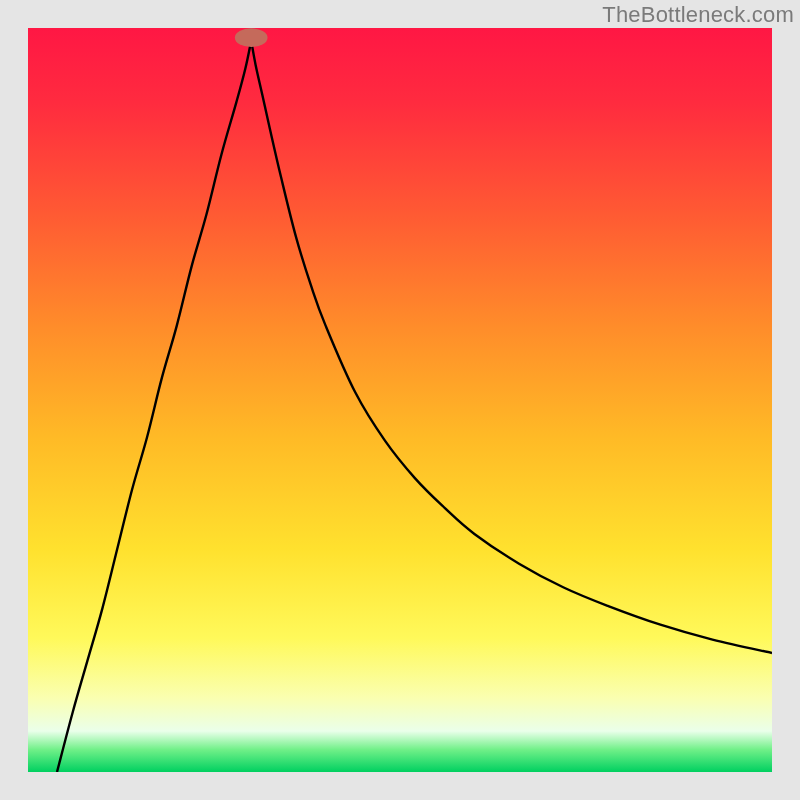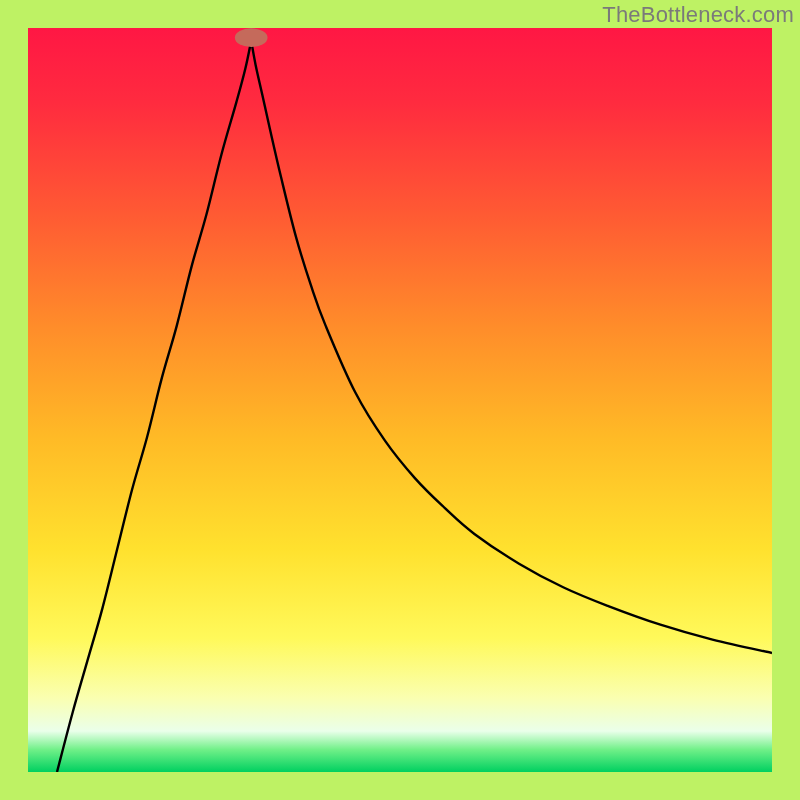--- a/index.html
+++ b/index.html
@@ -9,21 +9,21 @@
     height: 800px;
     overflow: hidden;
     background: #000;
     font-family: Arial, Helvetica, sans-serif;
   }
   .frame {
     position: absolute;
     top: 0; left: 0;
     width: 800px;
     height: 800px;
-    background: #bef264;
+    background: #e5e5e5;
   }
   .plot {
     position: absolute;
     top: 28px;
     left: 28px;
     width: 744px;
     height: 744px;
     overflow: hidden;
   }
   .watermark {

